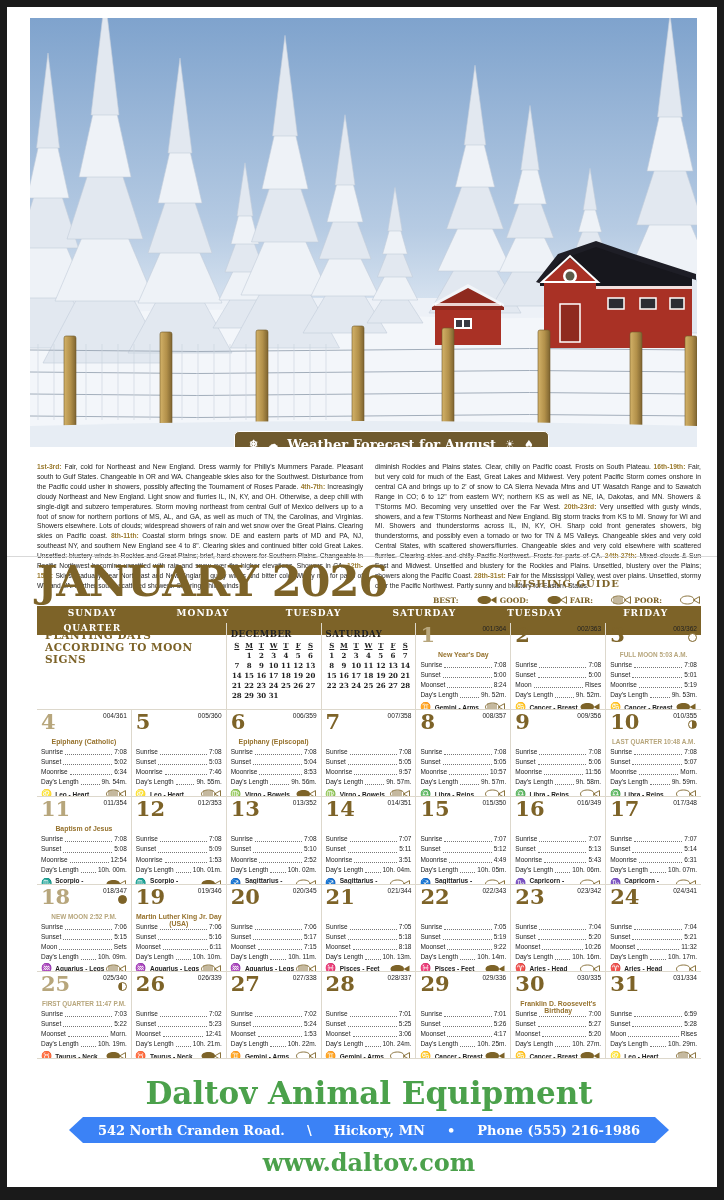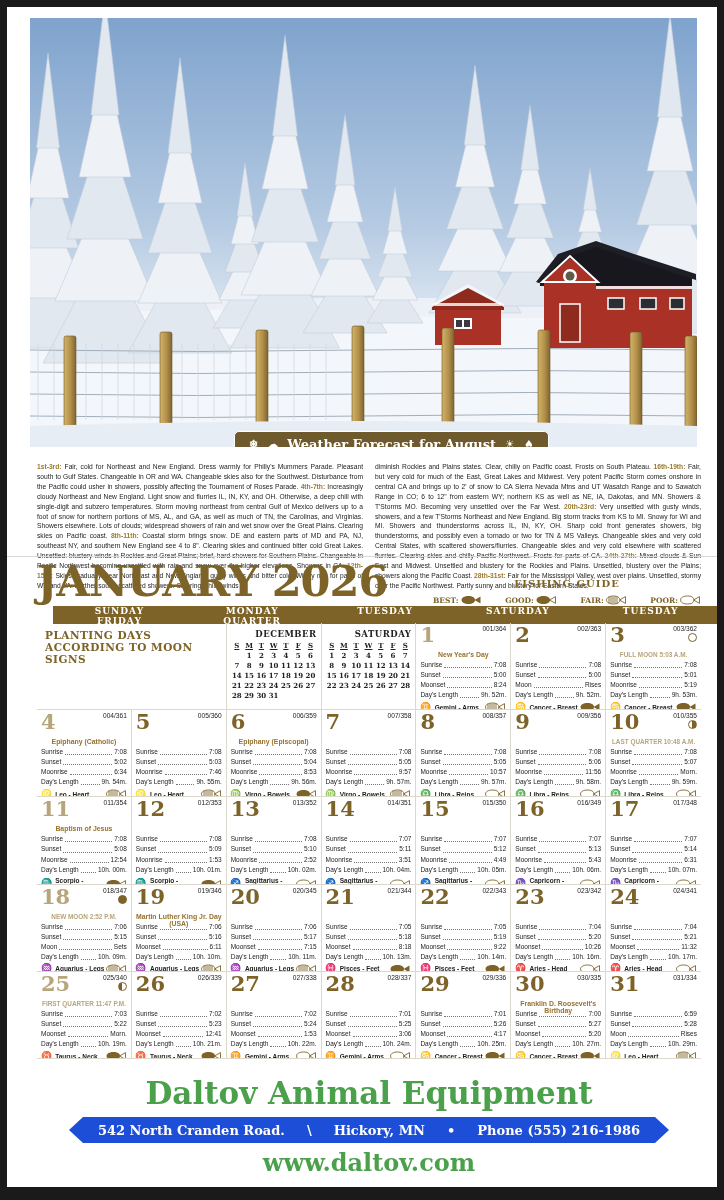--- a/index.html
+++ b/index.html
@@ -23,26 +23,26 @@
   .rule { position:absolute; left:0; width:724px; border-top:1px solid #d9d9d9; }
 
   
   .calheader { position:absolute; left:30px; top:551px; width:664px; height:38px; display:flex; }
   .month-title { font-family:"DejaVu Serif", serif; font-weight:bold; font-size:43px;
                  line-height:46px; color:#7d6328; letter-spacing:-1px; white-space:nowrap; }
   .fishing { margin-left:auto; width:268px; padding-top:20px; }
   .fg-title { text-align:center; font-family:"DejaVu Serif", serif; font-weight:bold;
               font-size:10px; color:#7d6328; letter-spacing:1px; }
   .fg-row { display:flex; justify-content:space-between; align-items:center; margin-top:6px; }
-  .fg-item { display:flex; align-items:center; gap:1px; font-family:"DejaVu Serif", serif;
+  .fg-item { display:flex; align-items:center; gap:17px; font-family:"DejaVu Serif", serif;
              font-weight:bold; font-size:7.5px; color:#7d6328; }
 
   
-  .weekbar { position:absolute; left:30px; top:599px; width:664px; height:18px; background:#7d6328;
-             display:grid; grid-template-columns:repeat(5,1fr); align-items:center;margin-left:16px; }
+  .weekbar { position:absolute; left:30px; top:599px; width:664px; height:29px; background:#7d6328;
+             display:grid; grid-template-columns:repeat(6,1fr); align-items:center; }
   .weekbar div { text-align:center; color:#fff; font-family:"DejaVu Serif", serif;
                  font-weight:bold; font-size:9px; letter-spacing:1px; }
 
   
   .grid { position:absolute; left:30px; top:616px; width:664px; height:436px;
           display:grid; grid-template-columns:repeat(7,1fr); grid-auto-rows:87.2px; }
   .cell { border-right:1px solid #ddd8cc; border-bottom:1px solid #ddd8cc;
           padding:2px 4px 3px 4px; display:flex; flex-direction:column; overflow:hidden; }
   .cell.lastcol { border-right:none; }
   .cell.planting { grid-column:span 2; padding:6px 8px;gap:39px; }
@@ -65,31 +65,31 @@
   .zsym { font-size:9px; margin-right:3px; line-height:1; }
   .zrow .fish { margin-left:auto; display:flex; }
 
   
   .p-title { font-family:"DejaVu Serif", serif; font-weight:bold; font-size:10.5px;
              color:#7d6328; letter-spacing:.5px; line-height:1.15; margin-bottom:7px; }
   .p-row { display:flex; align-items:flex-end; font-size:6.8px; color:#1c1c1c; line-height:1.9; }
   .p-row .lead { flex:1; border-bottom:1px dotted #777; margin:0 2px 3px 2px; }
 
   
-  .m-title { text-align:right; font-family:"DejaVu Serif", serif; font-weight:bold;
+  .m-title { text-align:left; font-family:"DejaVu Serif", serif; font-weight:bold;
              font-size:8.5px; color:#222; letter-spacing:.5px; margin:4px 0 2px 0; }
   .m-grid { display:grid; grid-template-columns:repeat(7,1fr); row-gap:1px; }
   .m-grid span { text-align:center; font-family:"DejaVu Serif", serif; font-weight:bold;
                  font-size:7px; color:#222; }
   .m-grid span.hdr { text-decoration:underline; }
 
   
   .company { position:absolute; left:0; top:1068px; width:724px; text-align:center;
              font-family:"DejaVu Serif", serif; font-weight:bold; font-size:31px; color:#4ba14b; }
-  .ribbon { position:absolute; left:62px; top:1110px; width:600px; height:26px; background:#1d4ed8;
+  .ribbon { position:absolute; left:62px; top:1110px; width:600px; height:26px; background:#3b82f6;
             clip-path:polygon(0 50%, 14px 0, calc(100% - 14px) 0, 100% 50%, calc(100% - 14px) 100%, 14px 100%);
             display:flex; align-items:center; justify-content:center; gap:22px;
             color:#fff; font-family:"DejaVu Serif", serif; font-weight:bold; font-size:13px; }
   .website { position:absolute; left:0; top:1141px; width:724px; text-align:center;
              font-family:"DejaVu Serif", serif; font-weight:bold; font-size:24px; color:#4ba14b; }
 </style>
 </head>
 <body>
 
 <div class="page">

